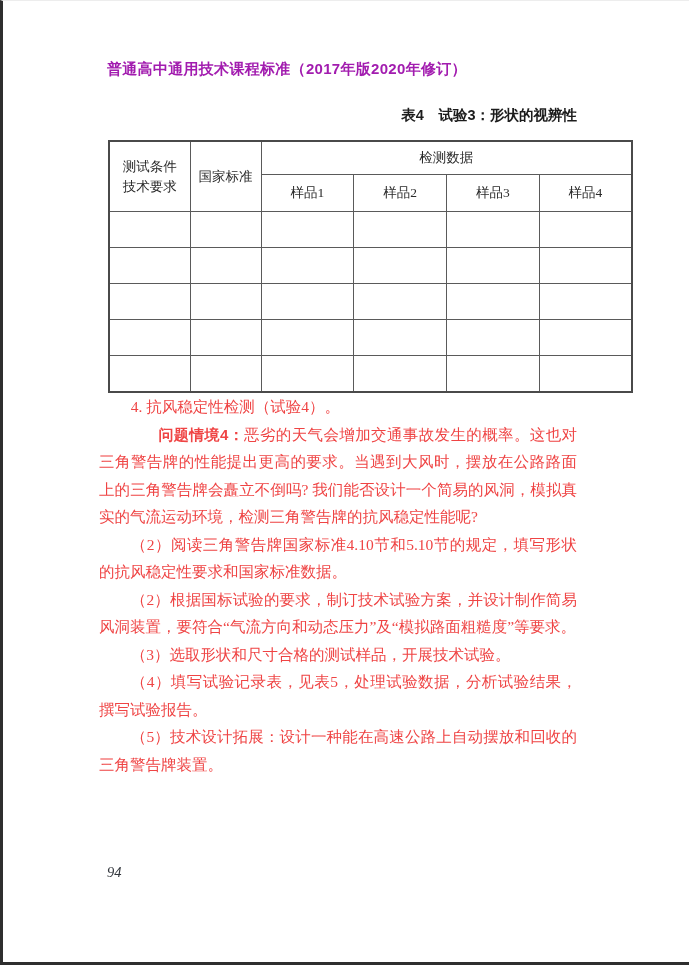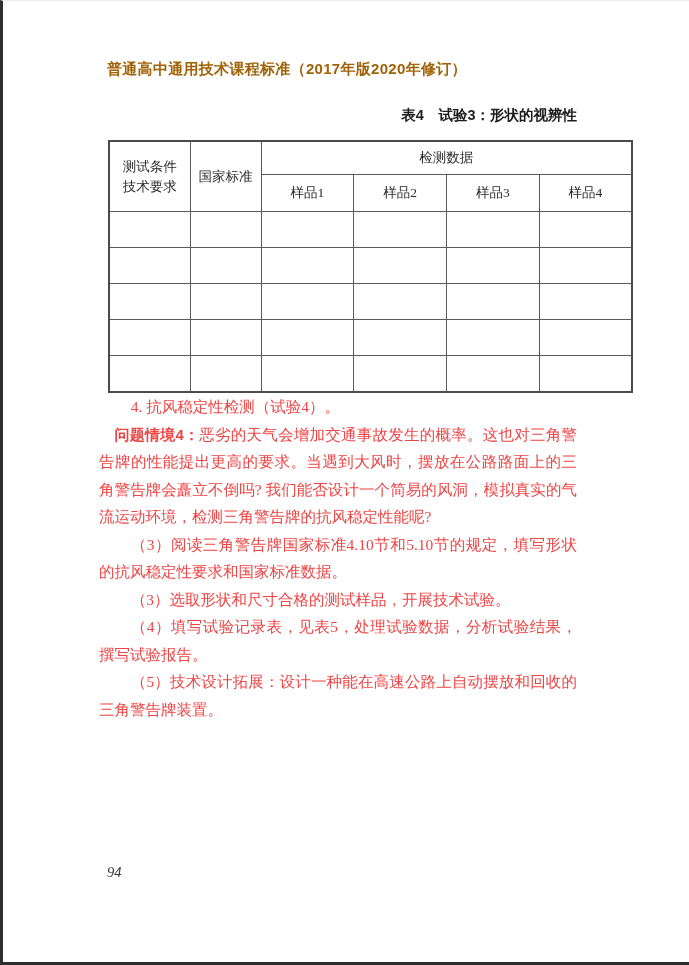--- a/index.html
+++ b/index.html
@@ -19,21 +19,21 @@
   .hei {
     font-family: "Liberation Sans", "DejaVu Sans", sans-serif;
     font-weight: bold;
   }
   .running-header {
     position: absolute;
     left: 104px;
     top: 59px;
     font-size: 15px;
     letter-spacing: 0.3px;
-    color: #a16207;
+    color: #a21caf;
     white-space: nowrap;
   }
   .table-caption {
     position: absolute;
     left: 104px;
     top: 105px;
     width: 470px;
     text-align: right;
     font-size: 14.5px;
     color: #1c1c1c;
@@ -68,21 +68,21 @@
     left: 96px;
     top: 392px;
     width: 478px;
     font-size: 15.5px;
     line-height: 27.5px;
     text-align: justify;
     color: #ef4444;
   }
   .para { margin: 0; text-indent: 2.05em; }
   .para.ctx { text-indent: 1.0em; }
-  .para .ctx-label { font-size: 15px; }
+  .para .ctx-label { font-size: 15px; margin-left: 44px; }
   .page-number {
     position: absolute;
     left: 104px;
     top: 863px;
     font-size: 14.5px;
     color: #33373d;
     font-style: italic;
   }
 </style>
 </head>
@@ -164,21 +164,24 @@
   </table>
 
   <div class="body-text">
     <p class="para">
       <span>4. 抗风稳定性检测（试验4）。</span>
     </p>
     <p class="para ctx">
       <span class="hei ctx-label">问题情境4：</span><span>恶劣的天气会增加交通事故发生的概率。这也对三角警告牌的性能提出更高的要求。当遇到大风时，摆放在公路路面上的三角警告牌会矗立不倒吗? 我们能否设计一个简易的风洞，模拟真实的气流运动环境，检测三角警告牌的抗风稳定性能呢?</span>
     </p>
     <p class="para">
-      <span>（3）阅读三角警告牌国家标准4.10节和5.10节的规定，填写形状的抗风稳定性要求和国家标准数据。</span>
+      <span>（2）阅读三角警告牌国家标准4.10节和5.10节的规定，填写形状的抗风稳定性要求和国家标准数据。</span>
+    </p>
+    <p class="para">
+      <span>（2）根据国标试验的要求，制订技术试验方案，并设计制作简易风洞装置，要符合“气流方向和动态压力”及“模拟路面粗糙度”等要求。</span>
     </p>
     <p class="para">
       <span>（3）选取形状和尺寸合格的测试样品，开展技术试验。</span>
     </p>
     <p class="para">
       <span>（4）填写试验记录表，见表5，处理试验数据，分析试验结果，撰写试验报告。</span>
     </p>
     <p class="para">
       <span>（5）技术设计拓展：设计一种能在高速公路上自动摆放和回收的三角警告牌装置。</span>
     </p>

